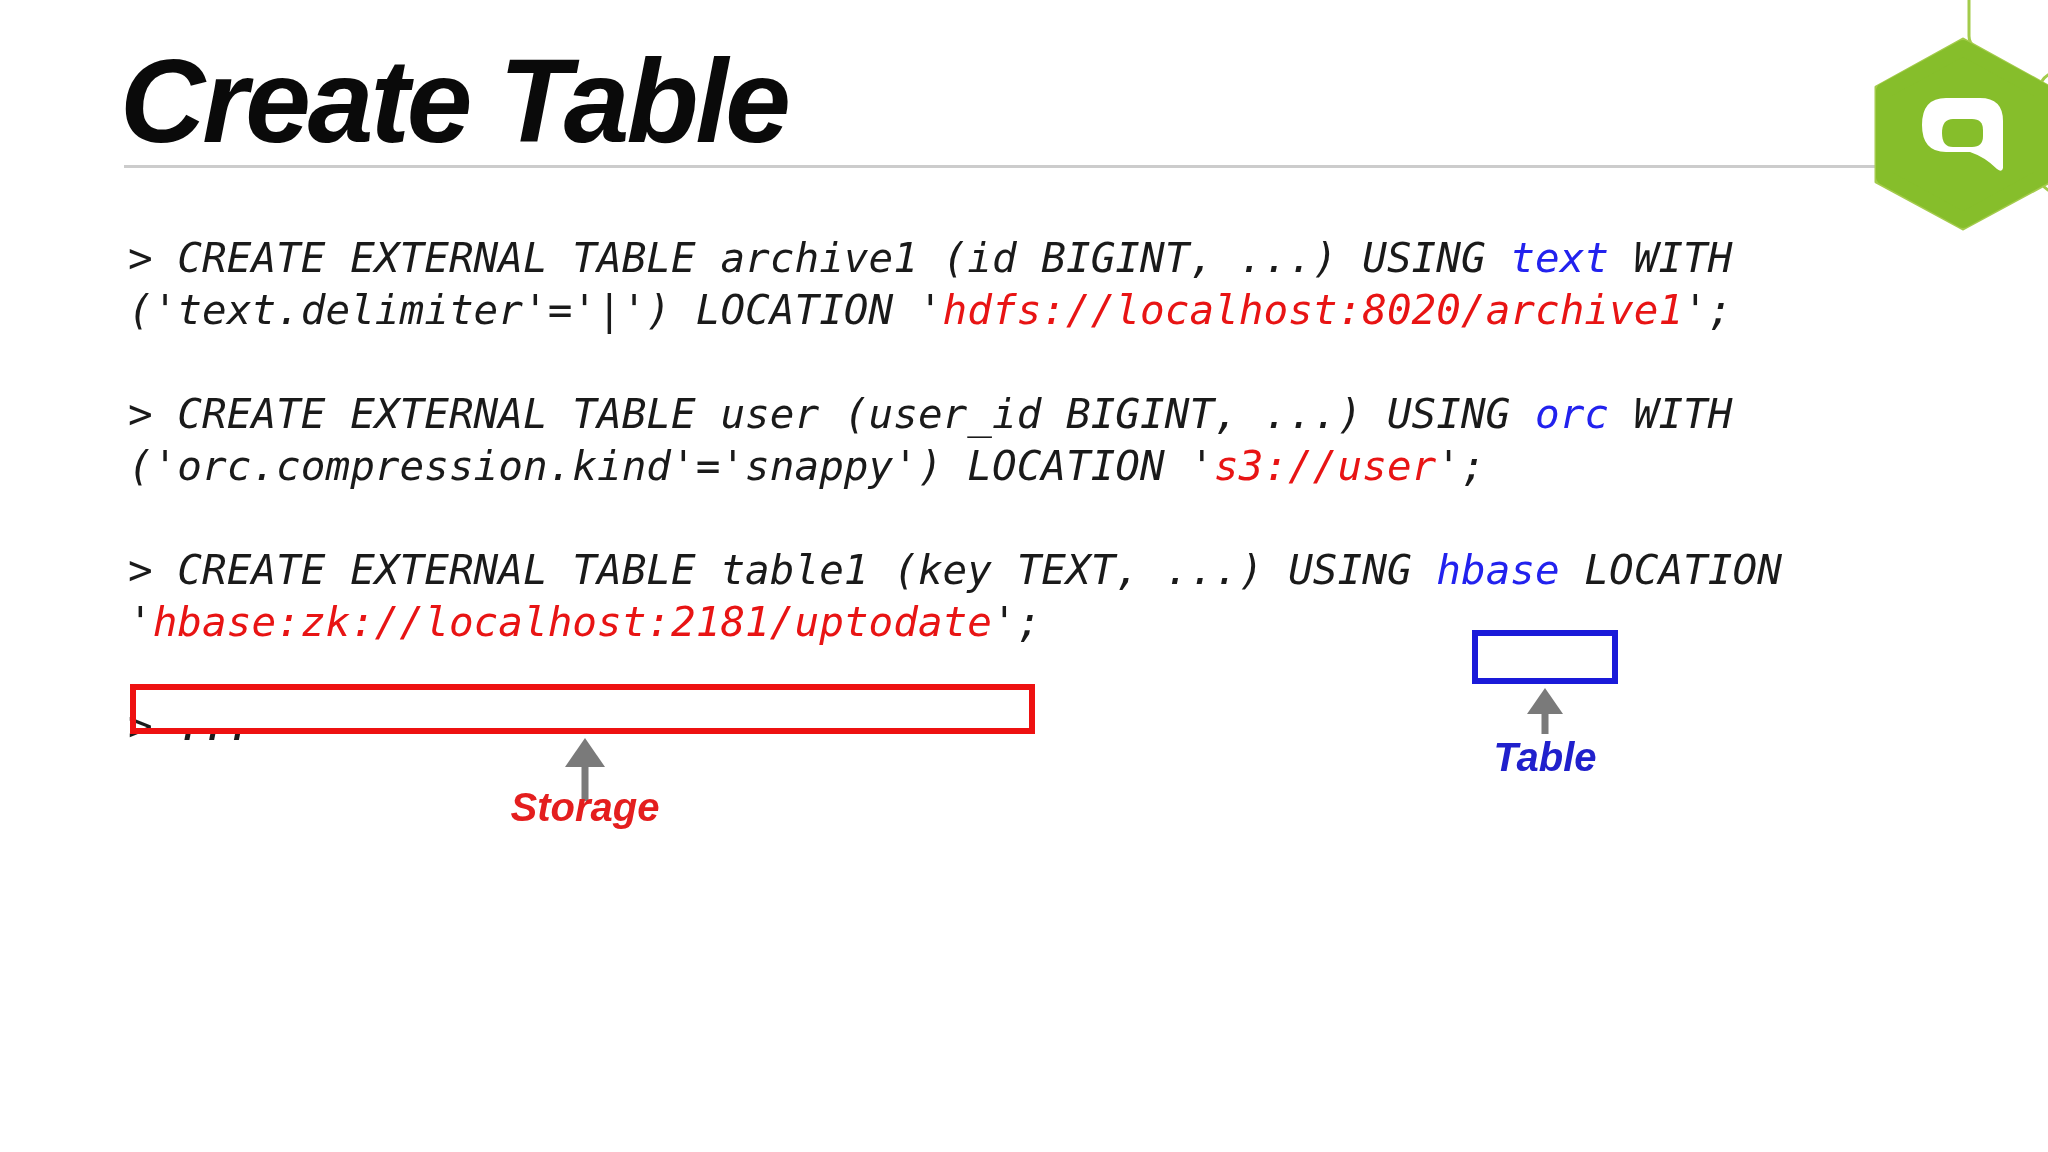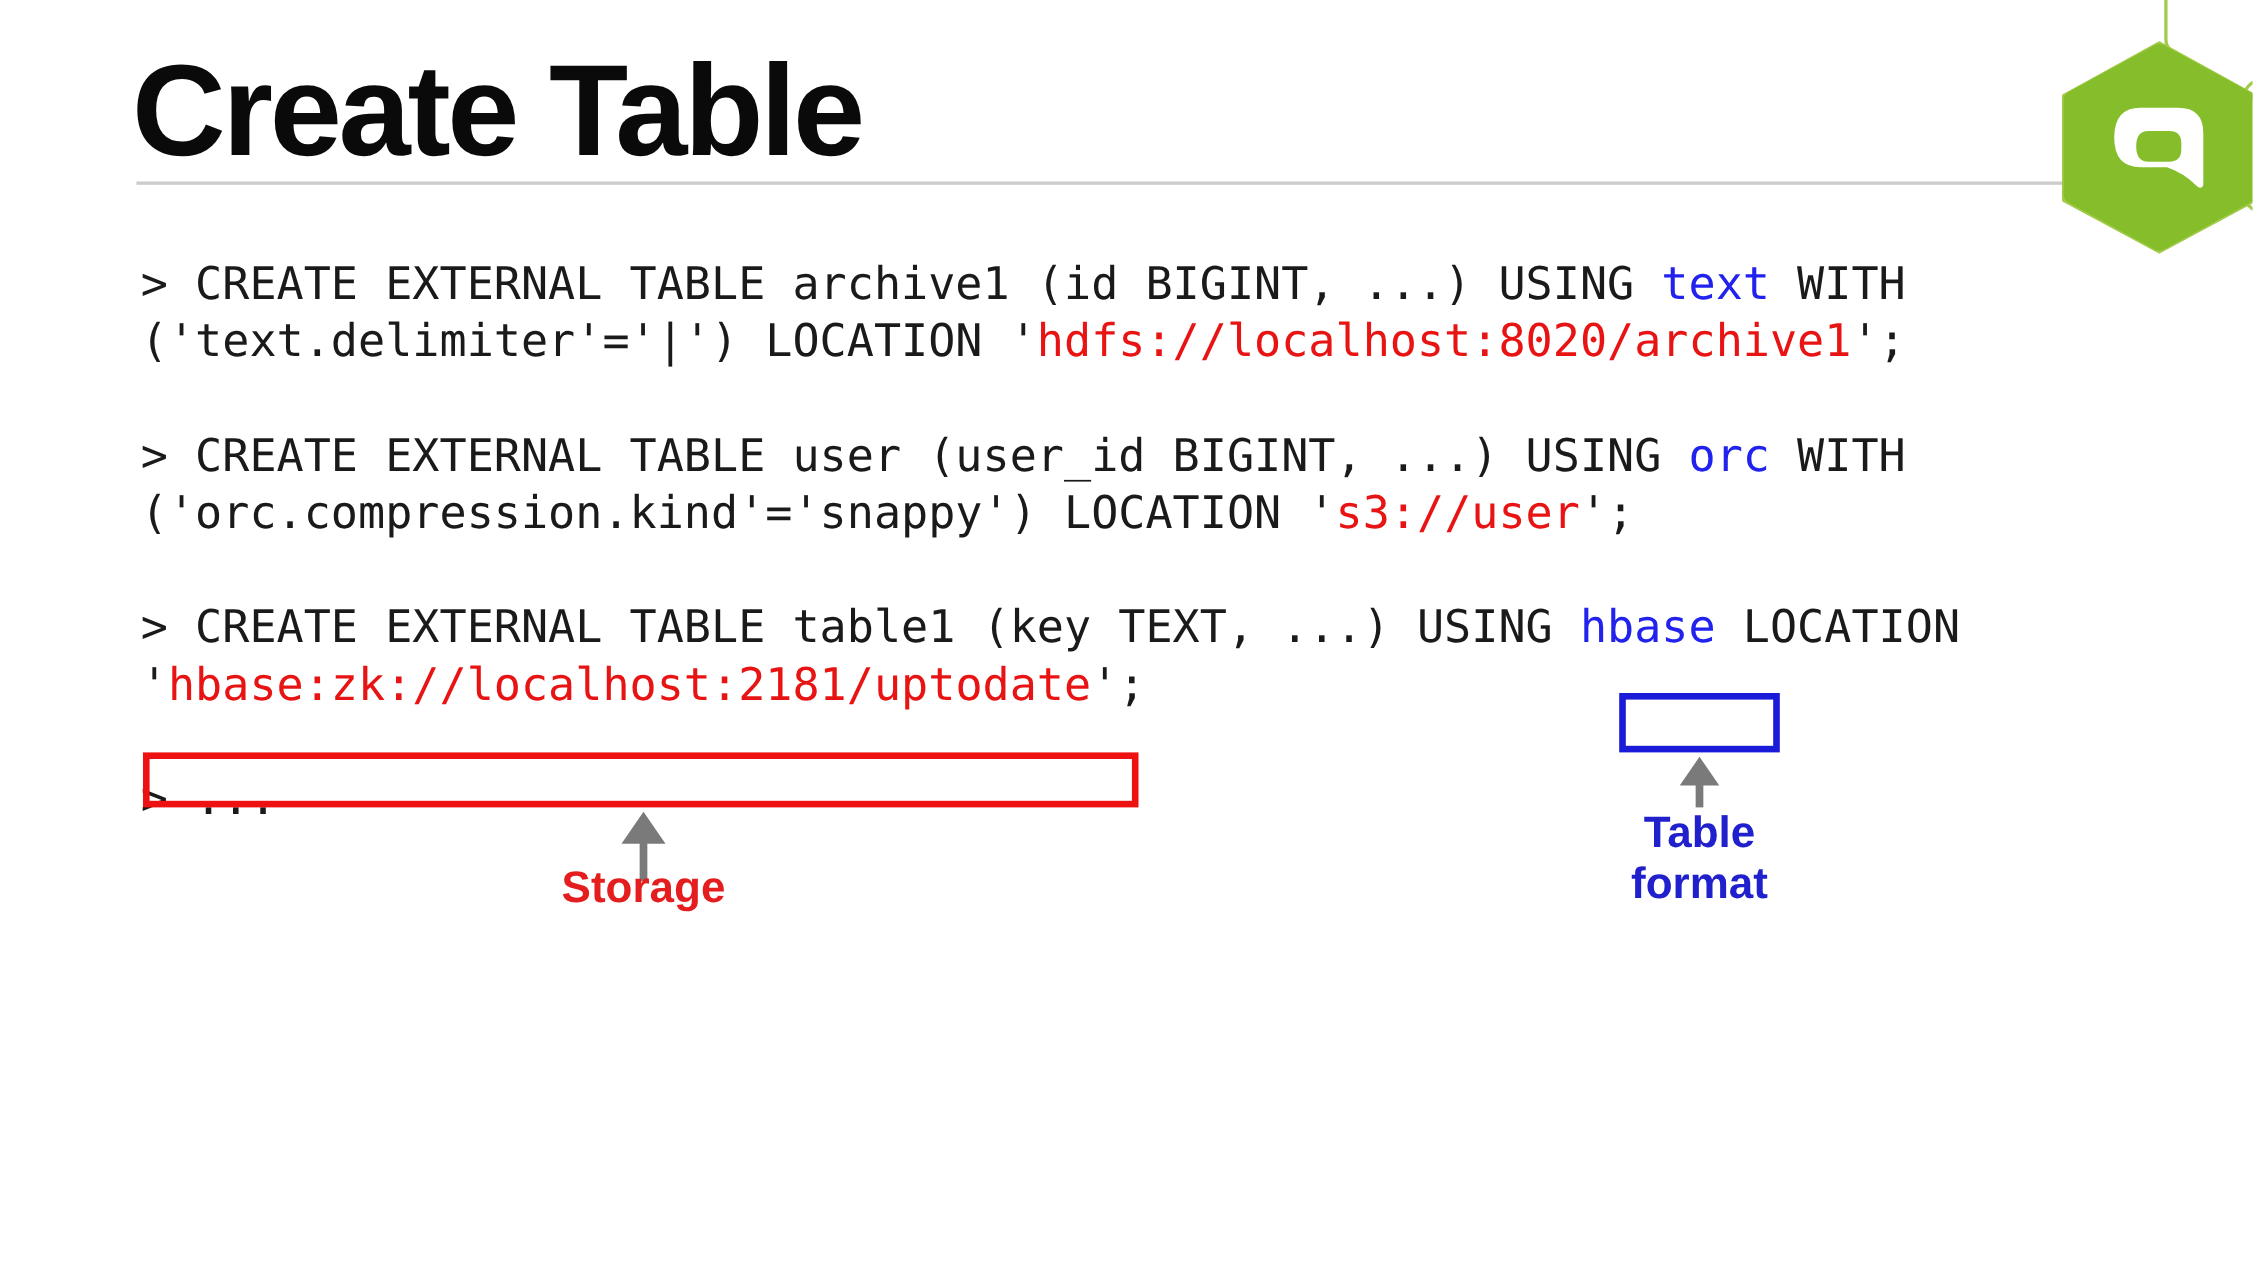--- a/index.html
+++ b/index.html
@@ -3,21 +3,21 @@
 <meta charset="utf-8">
 <style>
   :root{
     --keyword-blue:#2222ee; --uri-red:#e81414; --box-red:#ee1111; --box-blue:#1a1ad9;
     --label-red:#e41e1e; --label-blue:#2020cc; --accent-green:#8cc63f; --arrow-gray:#7a7a7a;
     --divider-gray:#cccccc; --text-black:#1a1a1a; --logo-dark:#3c3c40;
     --hex-green:#86be2b; --hex-outline-green:#a3cb4b;
   }
   html,body{margin:0;padding:0;background:#ffffff;}
   .slide{position:relative;width:2048px;height:924px;background:#ffffff;overflow:hidden;
-         font-family:"Liberation Sans",sans-serif;}
+         font-family:"Liberation Sans",sans-serif;font-style:italic;}
   .title{position:absolute;left:120px;top:42px;margin:0;font-size:118px;line-height:1;
          font-weight:bold;letter-spacing:-3px;color:#0a0a0a;}
   .divider{position:absolute;left:124px;top:165px;width:1852px;height:3px;
            background:var(--divider-gray);}
   .code{position:absolute;left:128px;top:232px;margin:0;z-index:1;
         font-family:"DejaVu Sans Mono","Liberation Mono",monospace;
         font-size:41px;line-height:52px;color:var(--text-black);white-space:pre;}
   .seg-keyword{color:var(--keyword-blue);}
   .seg-uri{color:var(--uri-red);}
   .red-box{position:absolute;left:130px;top:684px;width:905px;height:50px;
@@ -72,21 +72,20 @@
 
   <div class="blue-box"></div>
 
   <svg class="arrow-svg" style="left:1520px;top:687px;" width="50" height="48" viewBox="0 0 50 48">
     <polygon points="25,1 43,27 7,27" fill="var(--arrow-gray)"></polygon>
     <rect x="21.5" y="25" width="7" height="22" fill="var(--arrow-gray)"></rect>
   </svg>
 
   <div class="anno-label data-label">
     <div>Table</div>
-    <div>format</div>
   </div>
 
   <div class="page-number">17</div>
 
   <div class="gruter">
     <span class="gruter-mark">
       <span class="gruter-sq green"></span>
       <span class="gruter-sq dark"></span>
     </span>
     <span class="gruter-text">GRUTER</span>

